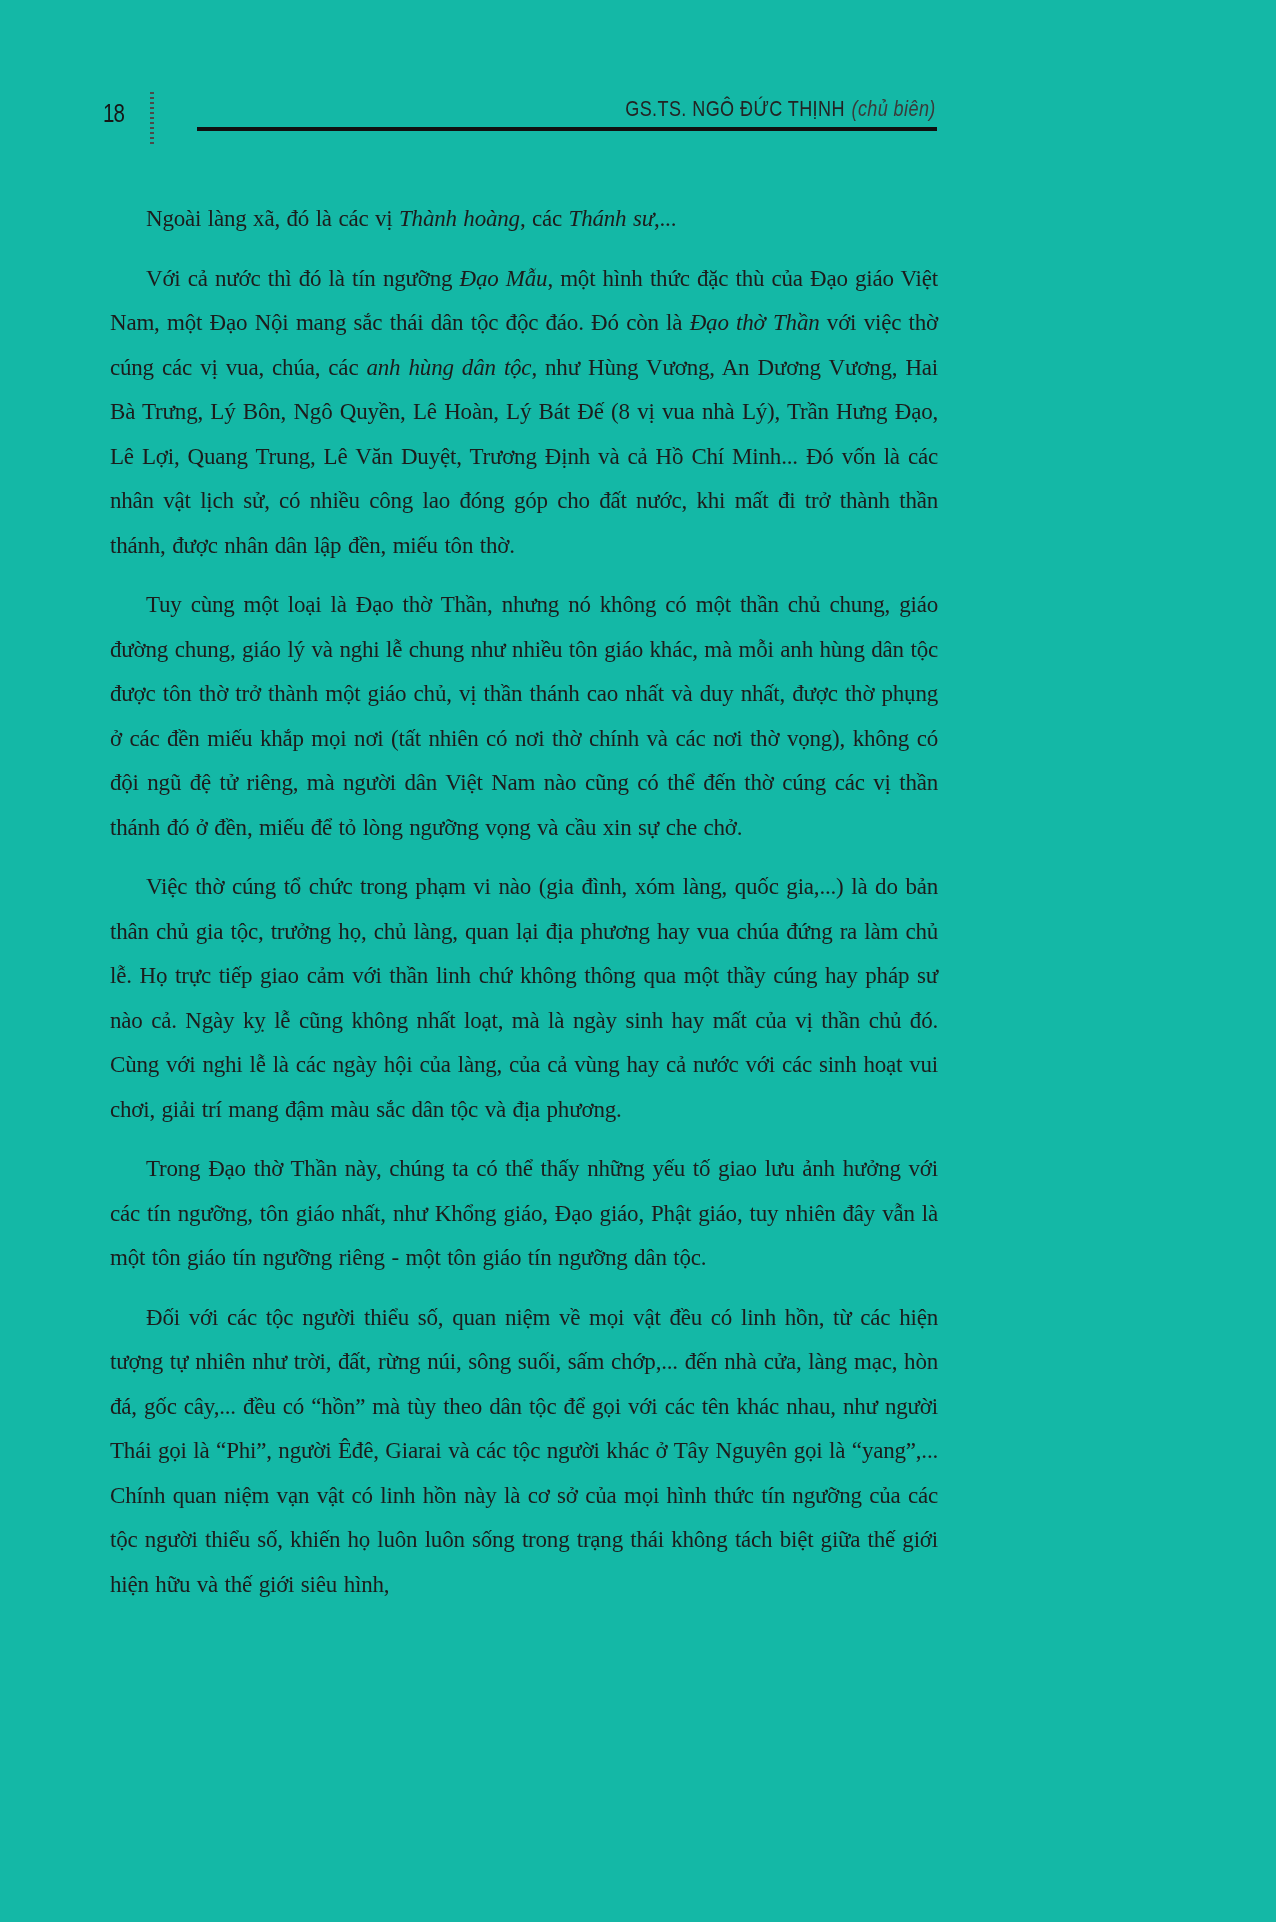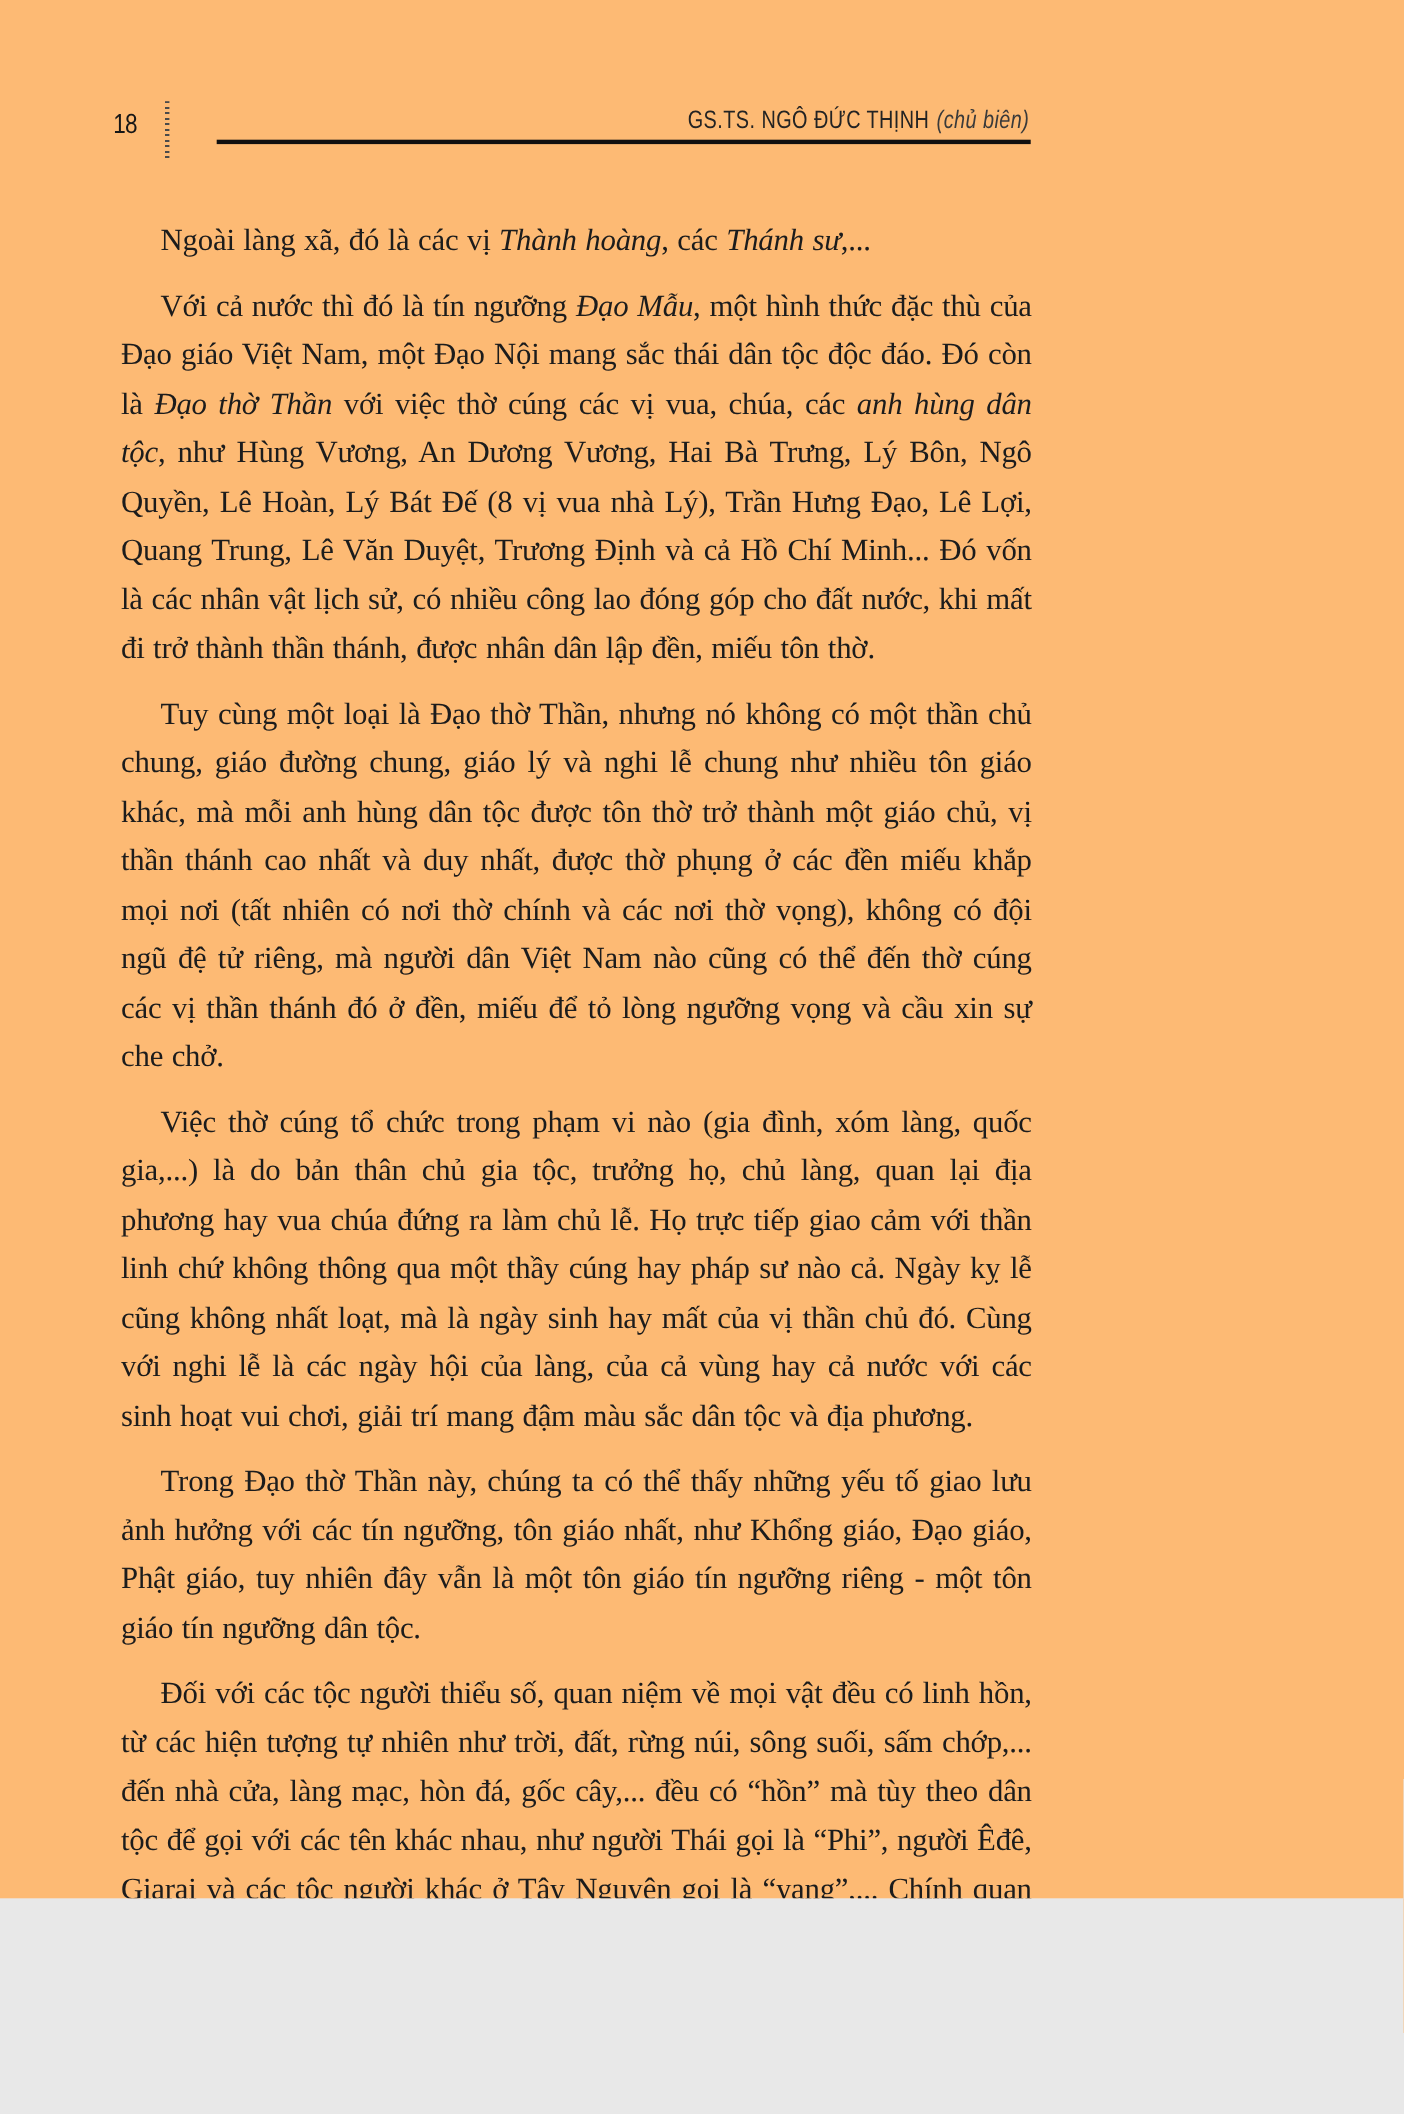--- a/index.html
+++ b/index.html
@@ -1,19 +1,19 @@
 <!DOCTYPE html>
 <html><head>
 <meta charset="utf-8">
 <style>
   html,body{margin:0;padding:0;background:#e8e8e8;}
   .page{
     position:relative;
-    width:1276px;height:1726px;
-    background:#fdba74;
+    width:1276px;height:1922px;
+    background:#14b8a6;
     overflow:hidden;
     font-family:"Liberation Serif", serif;
     color:#1c1c1c;
     text-decoration:underline;
   }
   
   .pagenum{
     position:absolute;left:103px;top:99px;
     font-family:"Liberation Sans", sans-serif;
     font-size:25px;letter-spacing:-1px;
@@ -37,21 +37,21 @@
   .rule{
     position:absolute;left:197px;top:127px;
     width:740px;height:4px;background:#101010;
   }
   
   .bodytext{
     position:absolute;left:110px;top:197px;width:828px;
   }
   .para{
     margin:0 0 15px 0;
-    font-size:28px;line-height:44.5px;
+    font-size:23px;line-height:44.5px;
     text-align:justify;text-indent:36px;
     letter-spacing:-.2px;
     word-spacing:1px;
   }
   .para:first-child{text-align:left;}
   .it{font-style:italic;}
 </style>
 </head>
 <body>
 

